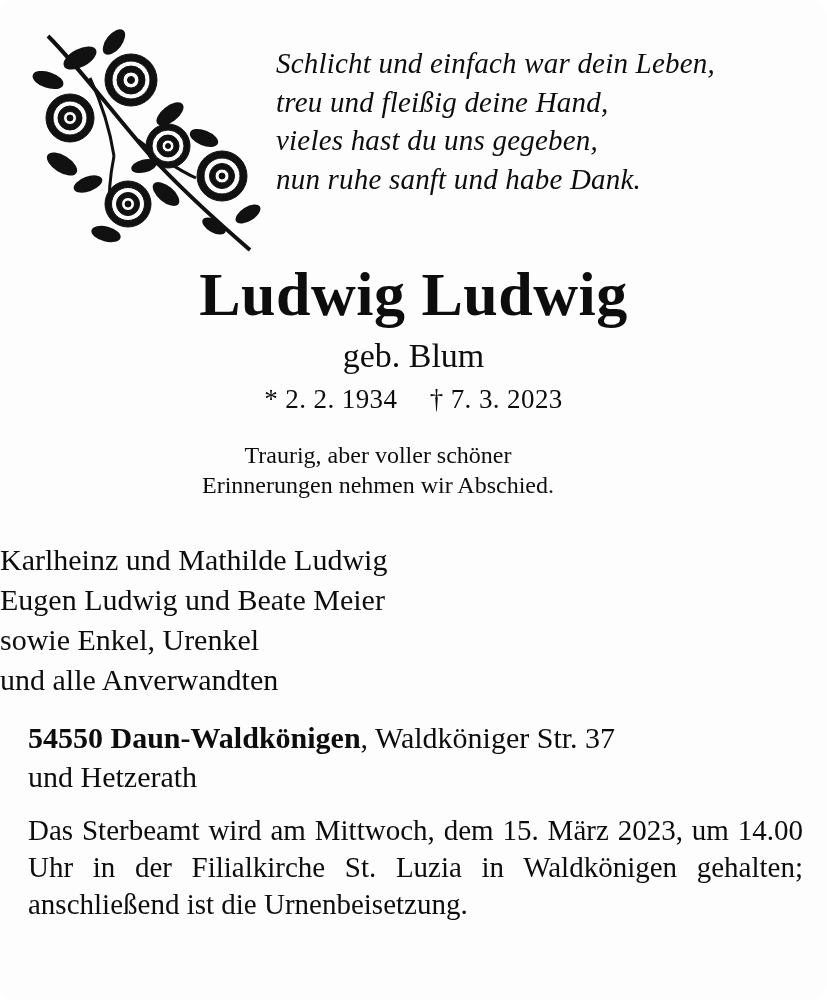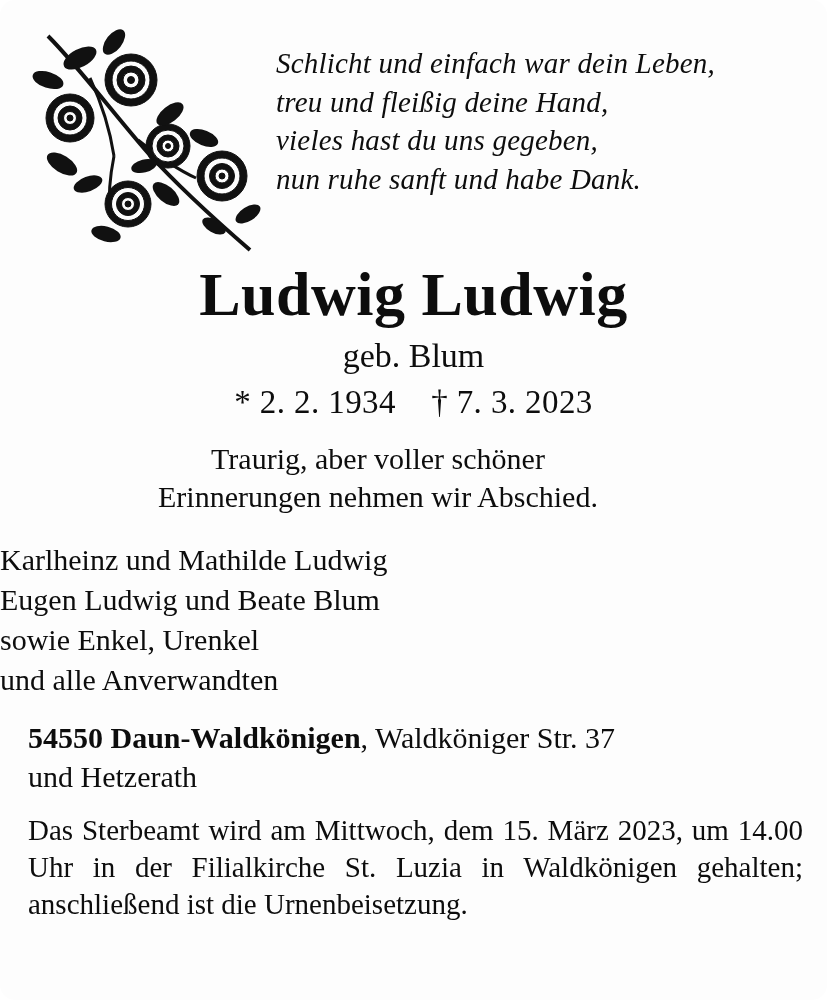--- a/index.html
+++ b/index.html
@@ -62,37 +62,37 @@
     font-weight: bold;
     line-height: 1.05;
     letter-spacing: 0.5px;
   }
   .maiden-name {
     font-size: 34px;
     line-height: 1.25;
     margin-top: 8px;
   }
   .life-dates {
-    font-size: 33px;
+    font-size: 27px;
     margin-top: 6px;
     letter-spacing: 0.4px;
   }
   .life-dates .sep {
     display: inline-block;
     width: 18px;
   }
 
   
   .message {
     position: absolute;
     left: 0;
     top: 440px;
     width: 756px;
     text-align: center;
-    font-size: 30px;
+    font-size: 24px;
     line-height: 1.27;
   }
 
   
   .survivors {
     position: absolute;
     left: 0;
     top: 540px;
     width: 827px;
     text-align: left;
@@ -223,21 +223,21 @@
     </div>
   </div>
 
   <div class="message">
     <div>Traurig, aber voller schöner</div>
     <div>Erinnerungen nehmen wir Abschied.</div>
   </div>
 
   <div class="survivors">
     <div>Karlheinz und Mathilde Ludwig</div>
-    <div>Eugen Ludwig und Beate Blum</div>
+    <div>Eugen Ludwig und Beate Meier</div>
     <div>sowie Enkel, Urenkel</div>
     <div>und alle Anverwandten</div>
   </div>
 
   <div class="address">
     <div>
       <span class="city">54550 Daun-Waldkönigen</span><span>, Waldköniger Str. 37</span>
     </div>
     <div>und Hetzerath</div>
   </div>

